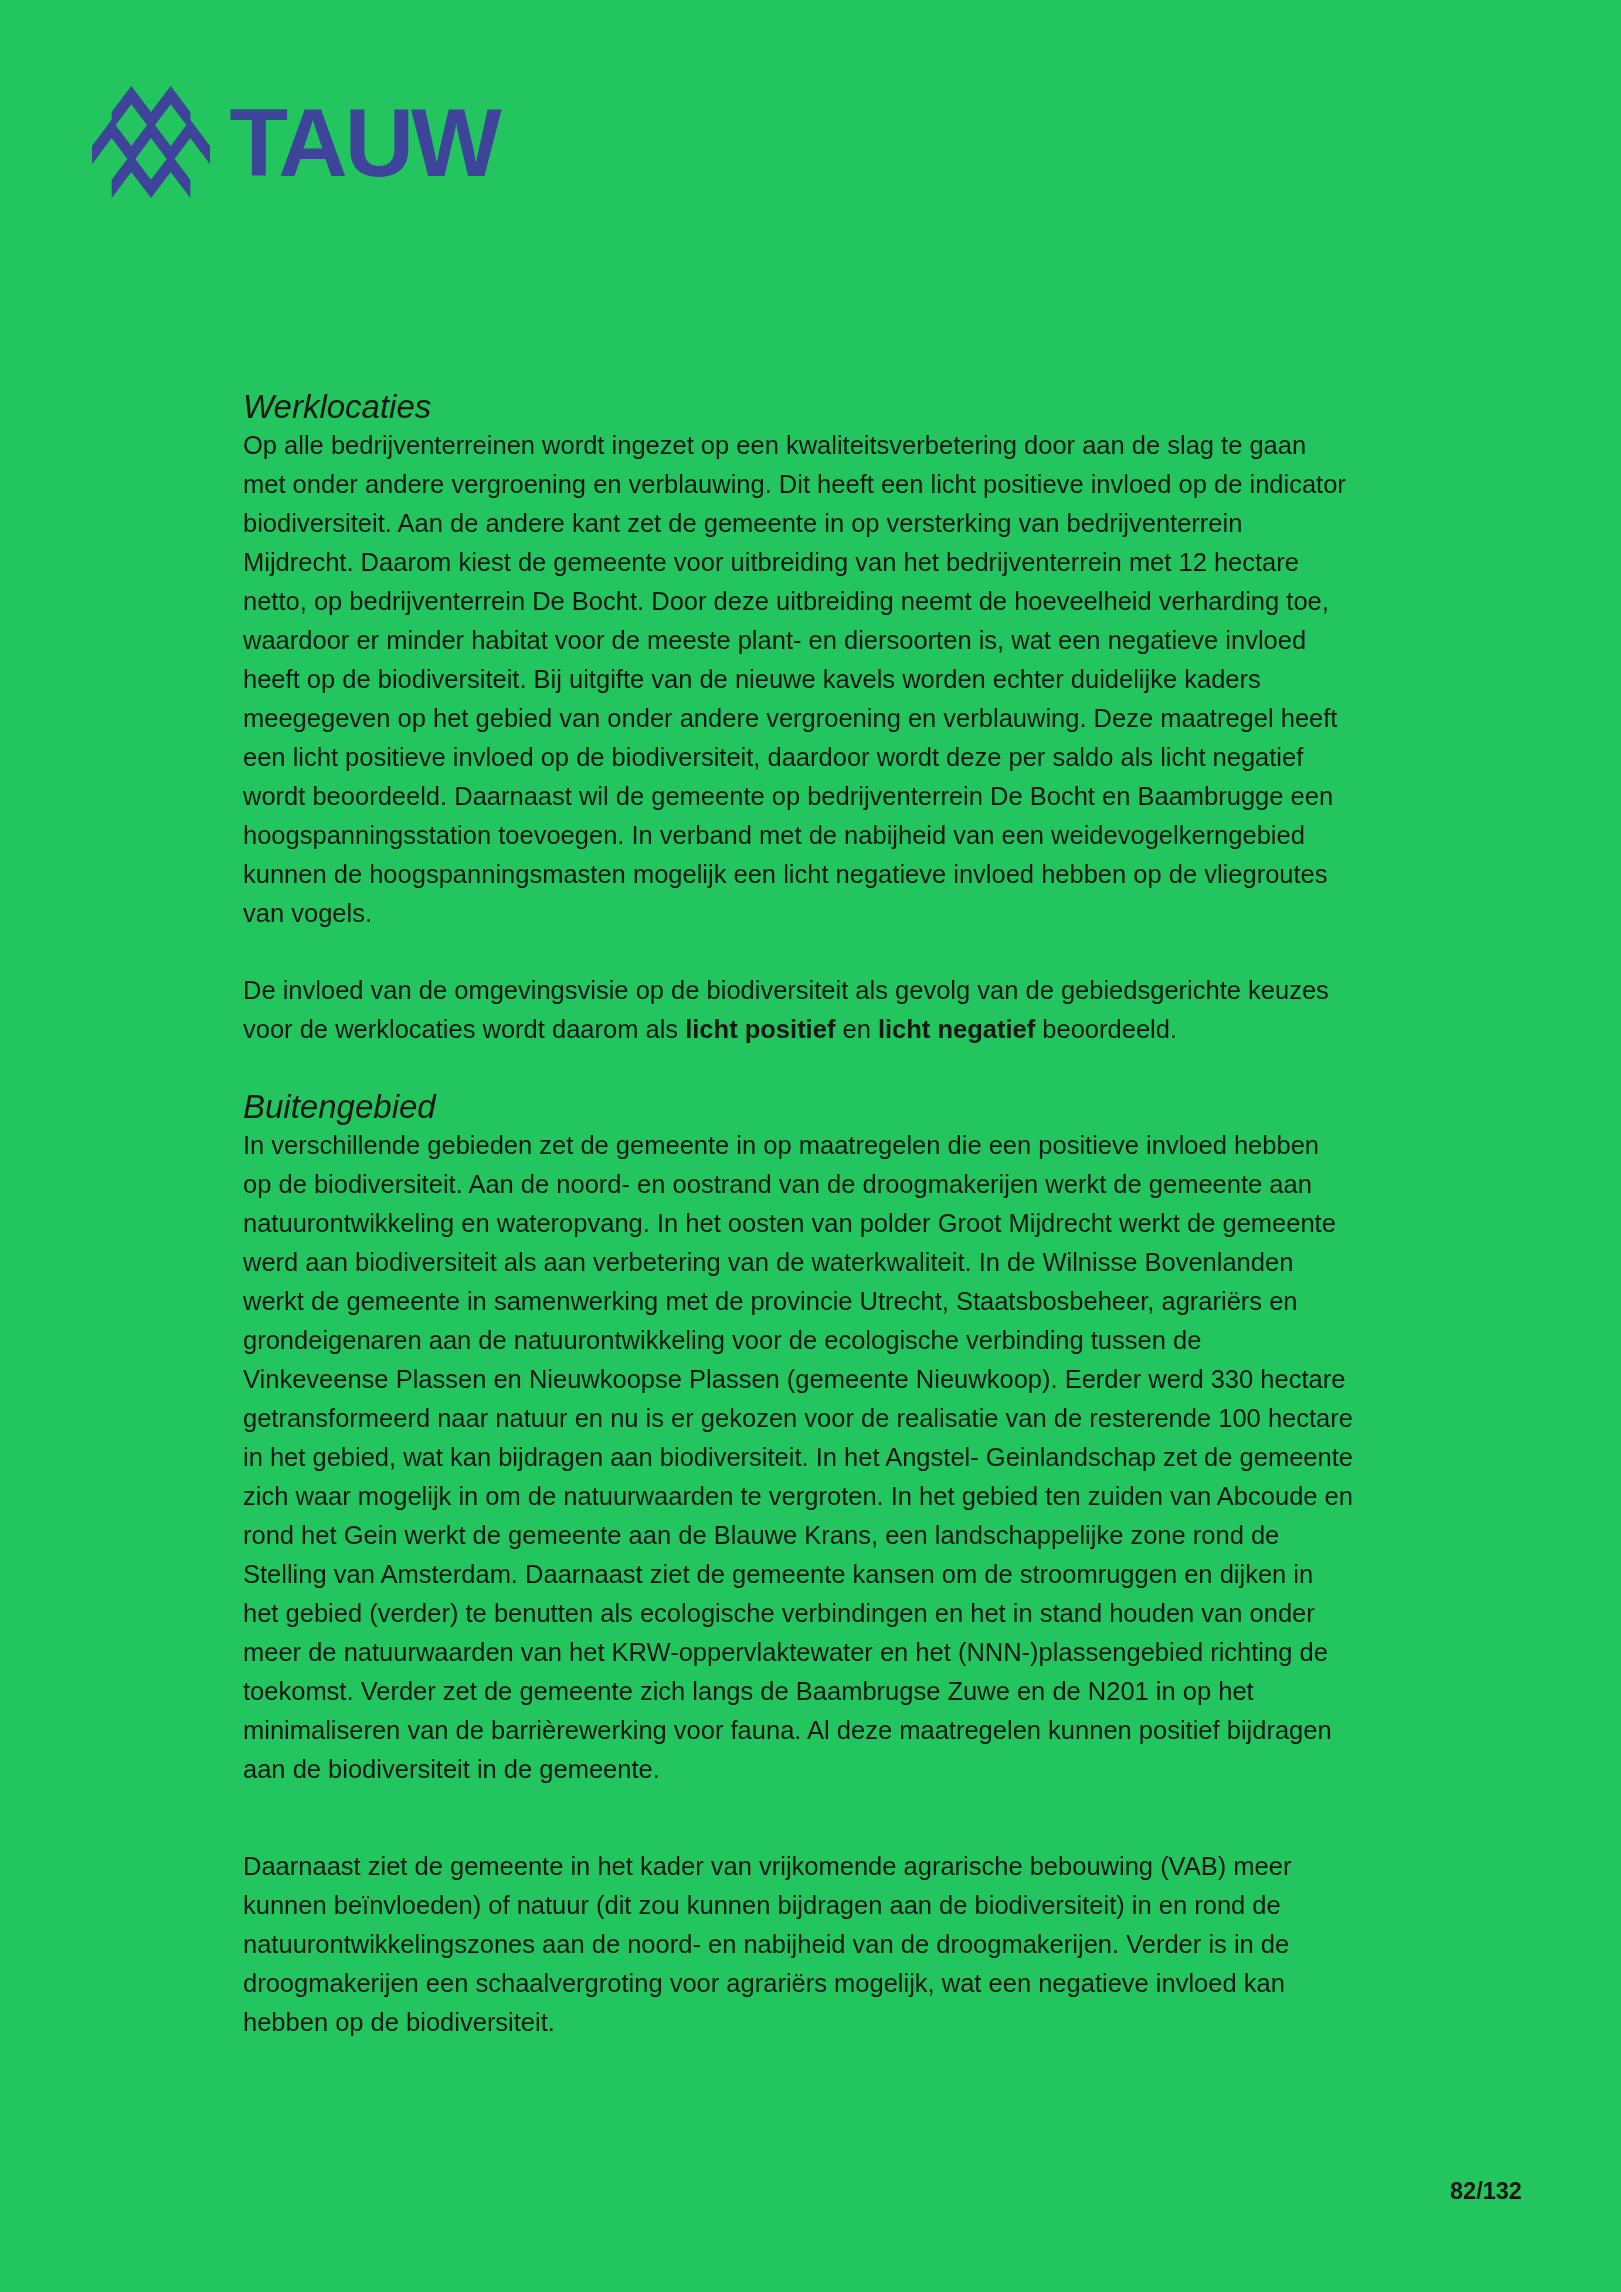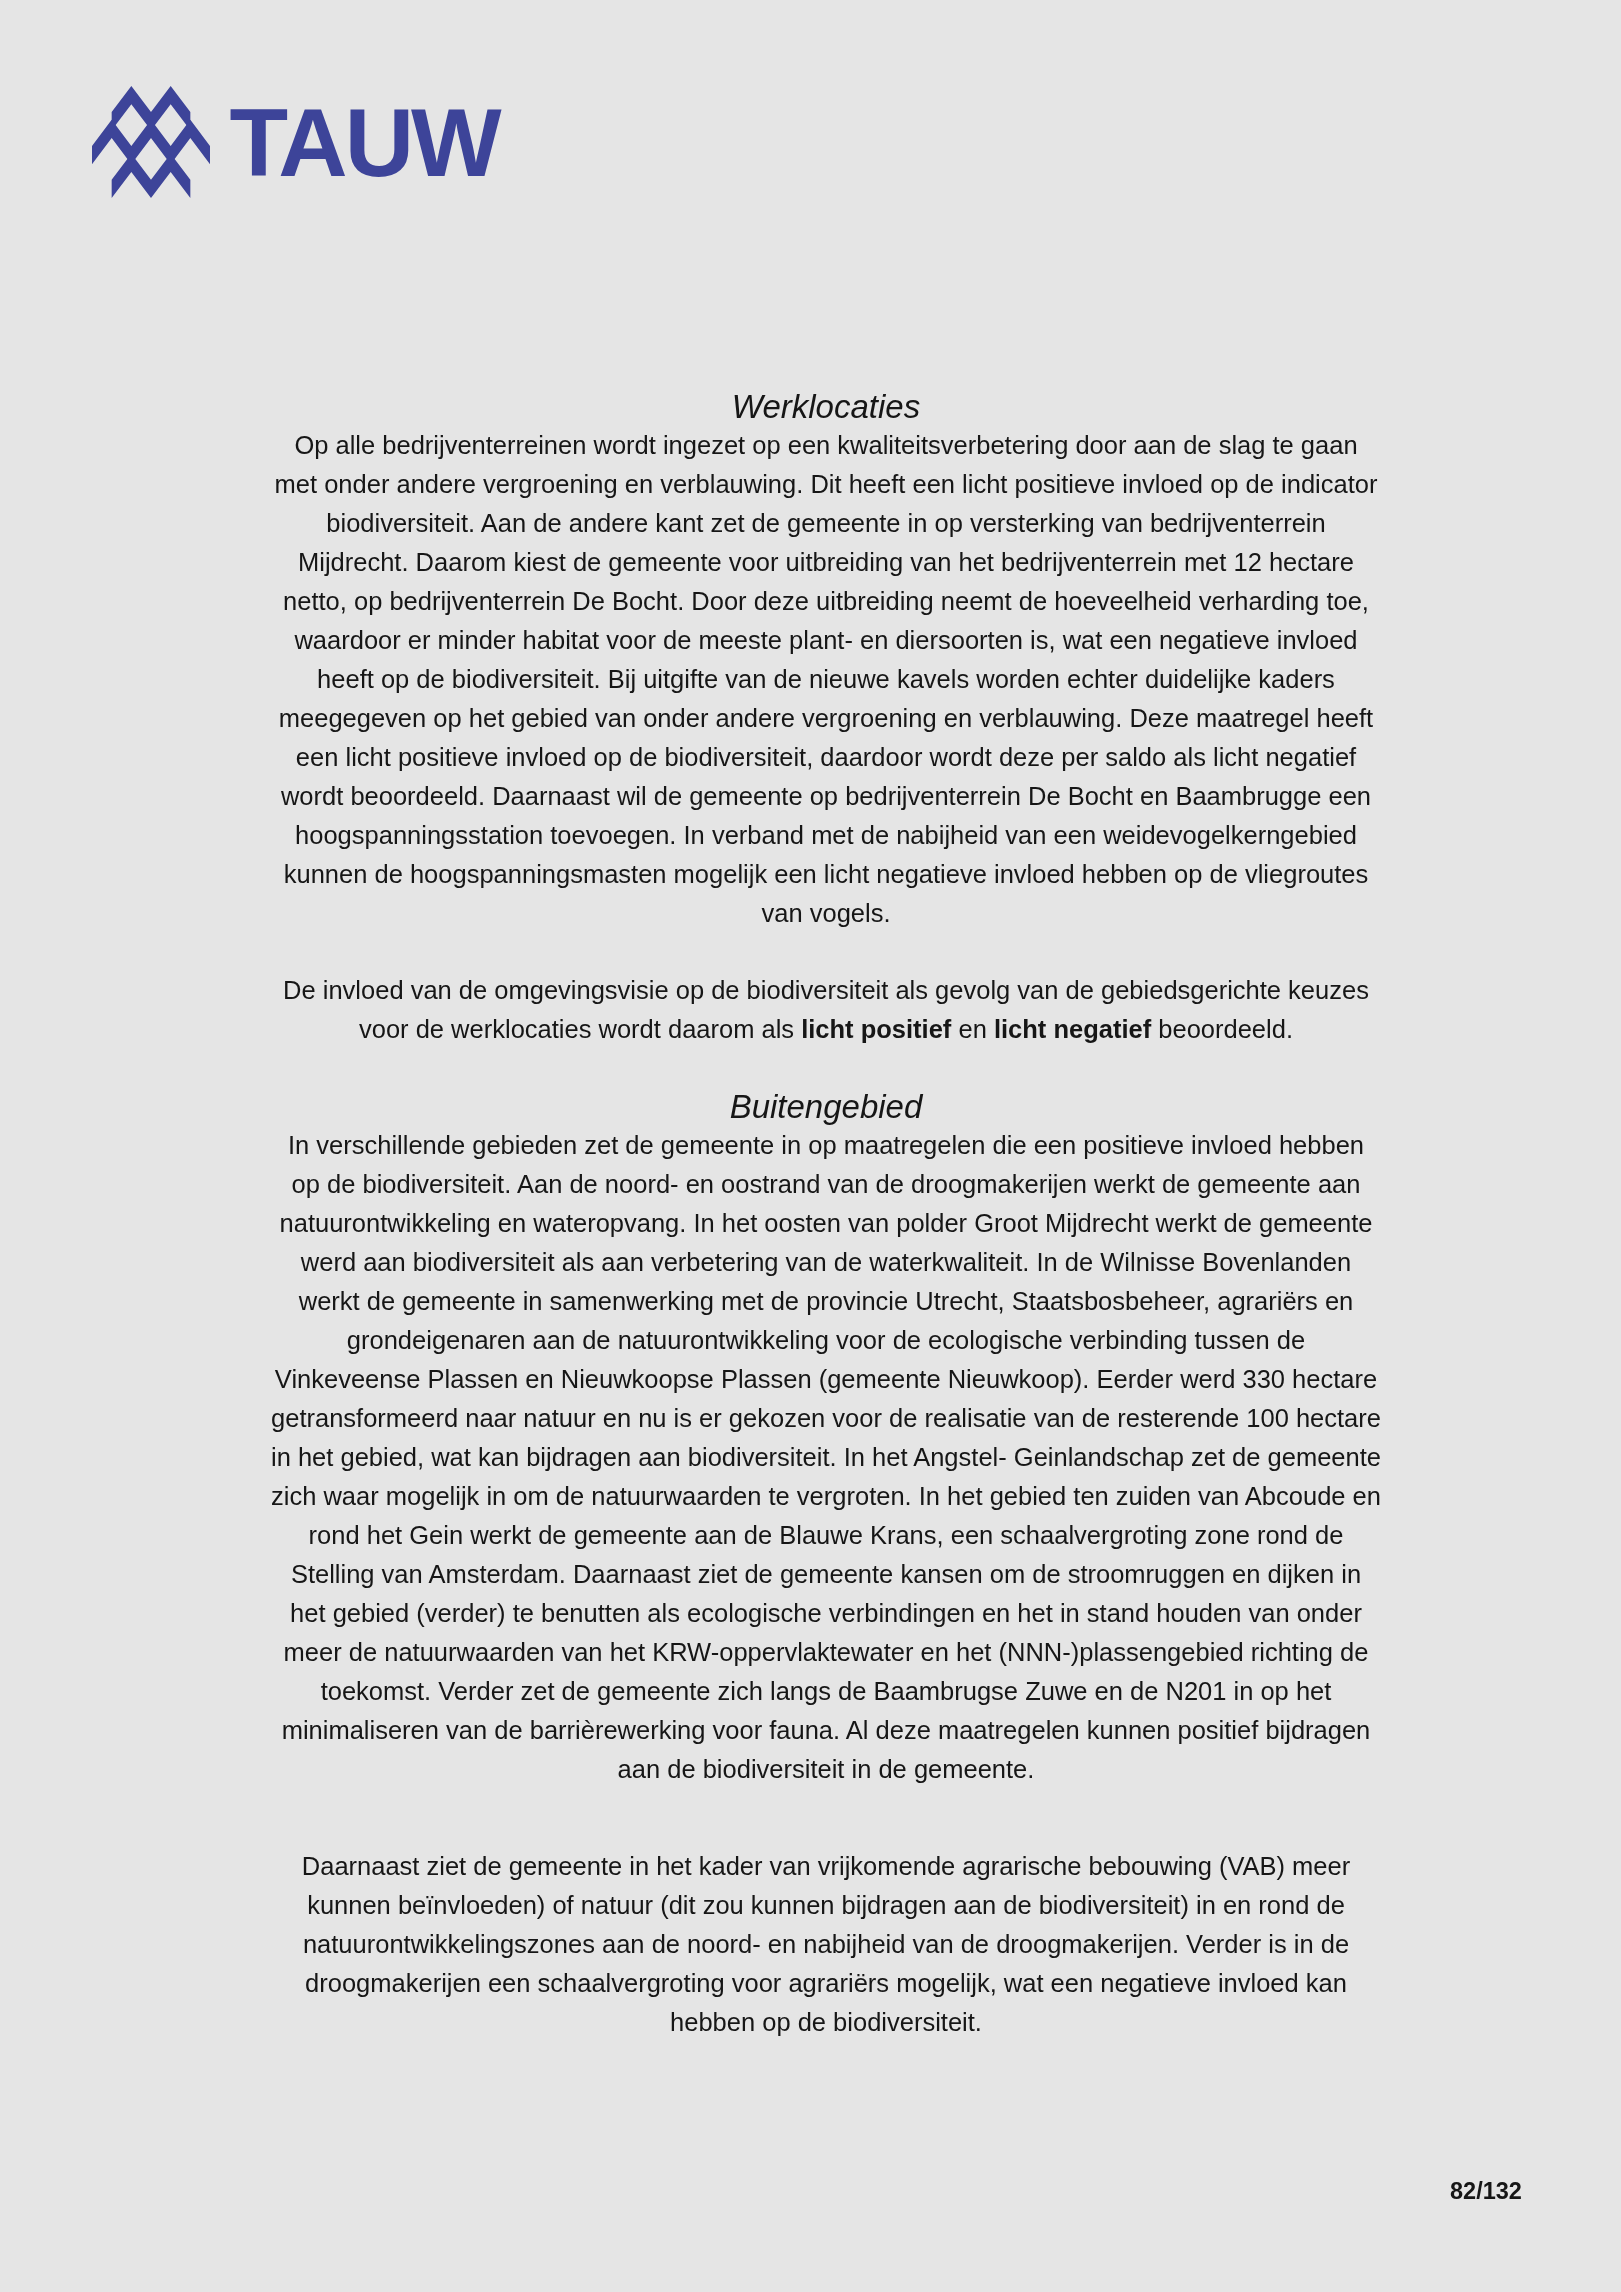--- a/index.html
+++ b/index.html
@@ -11,22 +11,21 @@
     width: 1621px;
     height: 2293px;
     position: relative;
     font-family: "Liberation Sans", sans-serif;
     color: #161616;
     overflow: hidden;
   }
   .page {
     position: absolute;
     inset: 0;
-    background: #e5e5e5;
-    text-align: center;
+    background: #22c55e;
   }
 
   
   .logo {
     position: absolute;
     left: 92px;
     top: 86px;
     display: flex;
     align-items: flex-start;
   }
@@ -139,21 +138,21 @@
         <div class="doc-line">In verschillende gebieden zet de gemeente in op maatregelen die een positieve invloed hebben</div>
         <div class="doc-line">op de biodiversiteit. Aan de noord- en oostrand van de droogmakerijen werkt de gemeente aan</div>
         <div class="doc-line">natuurontwikkeling en wateropvang. In het oosten van polder Groot Mijdrecht werkt de gemeente</div>
         <div class="doc-line">werd aan biodiversiteit als aan verbetering van de waterkwaliteit. In de Wilnisse Bovenlanden</div>
         <div class="doc-line">werkt de gemeente in samenwerking met de provincie Utrecht, Staatsbosbeheer, agrariërs en</div>
         <div class="doc-line">grondeigenaren aan de natuurontwikkeling voor de ecologische verbinding tussen de</div>
         <div class="doc-line">Vinkeveense Plassen en Nieuwkoopse Plassen (gemeente Nieuwkoop). Eerder werd 330 hectare</div>
         <div class="doc-line">getransformeerd naar natuur en nu is er gekozen voor de realisatie van de resterende 100 hectare</div>
         <div class="doc-line">in het gebied, wat kan bijdragen aan biodiversiteit. In het Angstel- Geinlandschap zet de gemeente</div>
         <div class="doc-line">zich waar mogelijk in om de natuurwaarden te vergroten. In het gebied ten zuiden van Abcoude en</div>
-        <div class="doc-line">rond het Gein werkt de gemeente aan de Blauwe Krans, een schaalvergroting zone rond de</div>
+        <div class="doc-line">rond het Gein werkt de gemeente aan de Blauwe Krans, een landschappelijke zone rond de</div>
         <div class="doc-line">Stelling van Amsterdam. Daarnaast ziet de gemeente kansen om de stroomruggen en dijken in</div>
         <div class="doc-line">het gebied (verder) te benutten als ecologische verbindingen en het in stand houden van onder</div>
         <div class="doc-line">meer de natuurwaarden van het KRW-oppervlaktewater en het (NNN-)plassengebied richting de</div>
         <div class="doc-line">toekomst. Verder zet de gemeente zich langs de Baambrugse Zuwe en de N201 in op het</div>
         <div class="doc-line">minimaliseren van de barrièrewerking voor fauna. Al deze maatregelen kunnen positief bijdragen</div>
         <div class="doc-line">aan de biodiversiteit in de gemeente.</div>
       </div>
       <div class="spacer-large"></div>
       <div class="doc-paragraph">
         <div class="doc-line">Daarnaast ziet de gemeente in het kader van vrijkomende agrarische bebouwing (VAB) meer</div>

